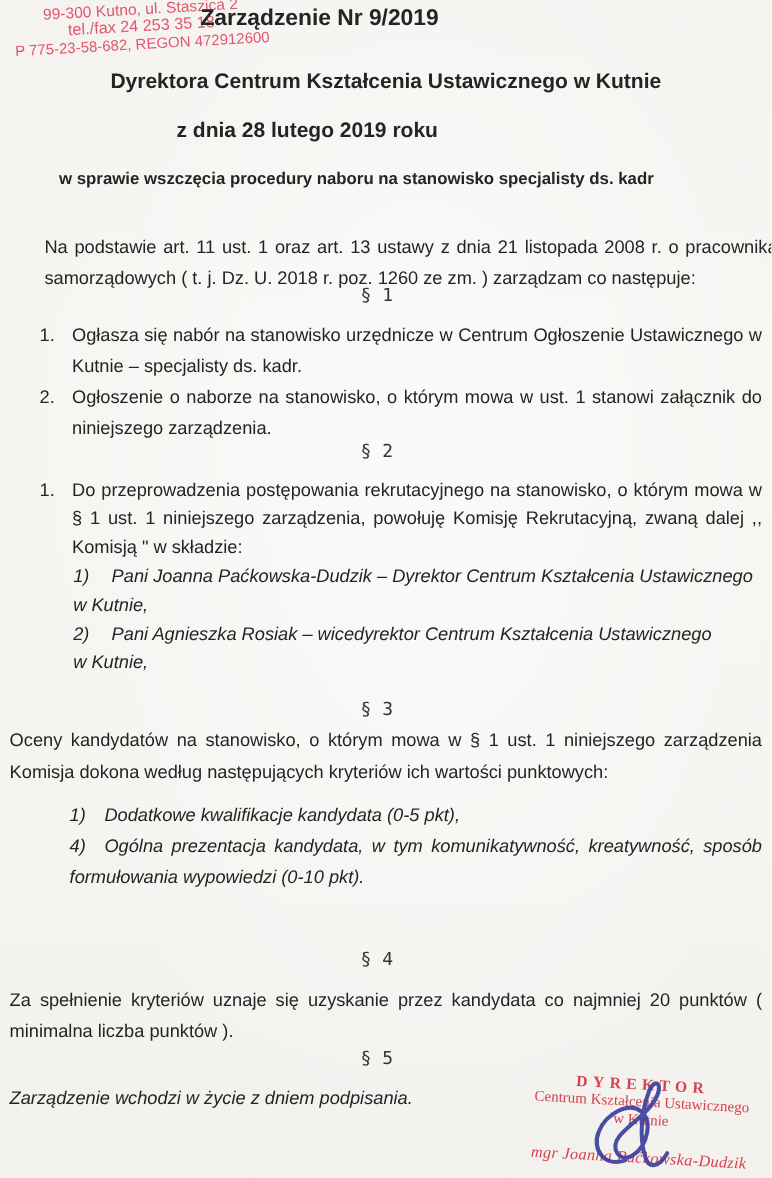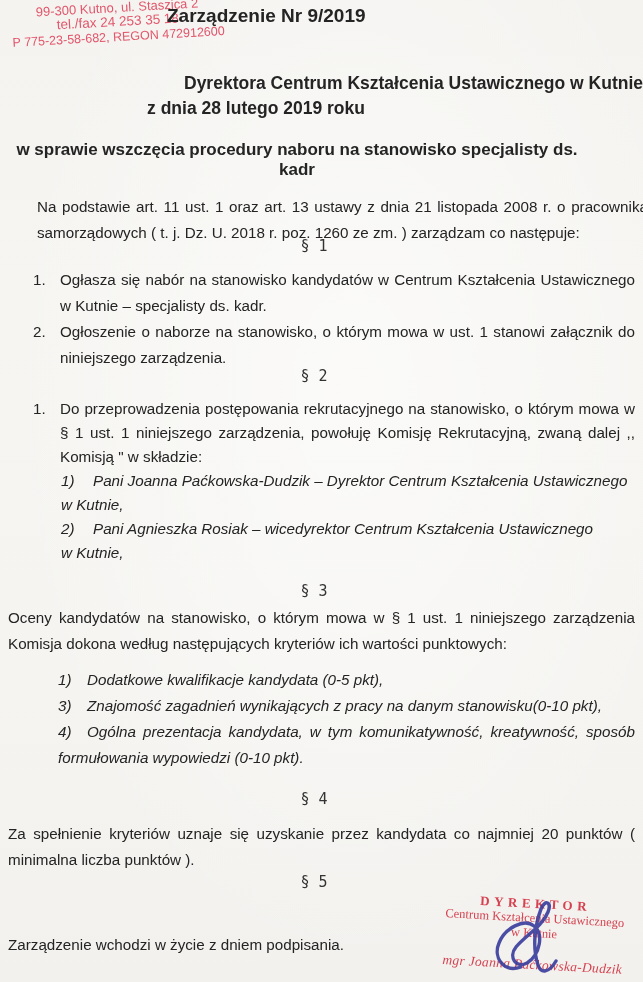--- a/index.html
+++ b/index.html
@@ -16,23 +16,23 @@
     position:absolute; left:-10px; top:-7px; width:252px;
     transform:rotate(-3.2deg); transform-origin:left top;
     color:#e2566b; text-align:center; line-height:14.5px; white-space:nowrap;
   }
   .stamp-top .st-l1 { font-size:13px; font-weight:bold; letter-spacing:1.5px; }
   .stamp-top .st-l2 { font-size:13px; }
   .stamp-top .st-l3 { font-size:13.5px; }
   .stamp-top .st-l4 { font-size:12.5px; }
   
   .title1 { position:absolute; left:167px; top:5px;  font-size:19px; font-weight:bold; white-space:nowrap; }
-  .title2 { position:absolute; left:0; top:73px;  width:643px; text-align:right; font-size:17.5px; font-weight:bold; }
+  .title2 { position:absolute; left:0; top:57px;  width:643px; text-align:center; font-size:17.5px; font-weight:bold; }
   .title3 { position:absolute; left:0; top:98px;  width:512px; text-align:center; font-size:17.5px; font-weight:bold; }
-  .title4 { position:absolute; left:0; top:140px; width:594px; text-align:center; font-size:17px; font-weight:bold; }
+  .title4 { position:absolute; left:0; top:140px; width:594px; text-align:center; font-size:14px; font-weight:bold; }
   
   .body-block { position:absolute; left:8px; width:627px; font-size:15.2px; line-height:26px; }
   .justify { text-align:justify; }
   .para-mark {
     position:absolute; left:0; top:0; width:628px; text-align:center;
     font-family:"DejaVu Sans Mono", monospace; font-size:15px; line-height:26px; color:#333;
   }
   
   .li-hang { position:relative; padding-left:52px; }
   .li-hang .num { position:absolute; left:25px; top:0; }
@@ -70,21 +70,21 @@
   <div class="title2">Dyrektora Centrum Kształcenia Ustawicznego w Kutnie</div>
   <div class="title3">z dnia 28 lutego 2019 roku</div>
   <div class="title4">w sprawie wszczęcia procedury naboru na stanowisko specjalisty ds. kadr</div>
 
   <div class="body-block justify" style="top:194px;margin-left:29px;">Na podstawie art. 11 ust. 1 oraz art. 13 ustawy z dnia 21 listopada 2008 r. o pracownikach samorządowych ( t. j. Dz. U. 2018 r. poz. 1260 ze zm. ) zarządzam co następuje:</div>
 
   <div class="para-mark" style="top:233px;">§ 1</div>
   <div class="body-block" style="top:267px;">
     <div class="li-hang justify">
       <span class="num">1.</span>
-      <span>Ogłasza się nabór na stanowisko kandydatów w Centrum Kształcenia Ustawicznego w Kutnie – specjalisty ds. kadr.</span>
+      <span>Ogłasza się nabór na stanowisko urzędnicze w Centrum Ogłoszenie Ustawicznego w Kutnie – specjalisty ds. kadr.</span>
     </div>
     <div class="li-hang justify">
       <span class="num">2.</span>
       <span>Ogłoszenie o naborze na stanowisko, o którym mowa w ust. 1 stanowi załącznik do niniejszego zarządzenia.</span>
     </div>
   </div>
 
   <div class="para-mark" style="top:363px;">§ 2</div>
   <div class="body-block" style="top:397px; line-height:24px;">
     <div class="li-hang justify">
@@ -101,32 +101,29 @@
     </div>
   </div>
 
   <div class="para-mark" style="top:578px;">§ 3</div>
   <div class="body-block justify" style="top:605px;">Oceny kandydatów na stanowisko, o którym mowa w § 1 ust. 1 niniejszego zarządzenia Komisja dokona według następujących kryteriów ich wartości punktowych:</div>
   <div class="body-block" style="top:667px;font-style:italic;">
     <div class="li-wrap3 justify">
       <span class="num">1)</span><span>Dodatkowe kwalifikacje kandydata (0-5 pkt),</span>
     </div>
     <div class="li-wrap3 justify">
-      <span class="num">3)</span><span>Znajomość zagadnień wynikających z pracy na danym stanowisku(0-10 pkt),</span>
-    </div>
-    <div class="li-wrap3 justify">
       <span class="num">4)</span><span>Ogólna prezentacja kandydata, w tym komunikatywność, kreatywność, sposób formułowania wypowiedzi (0-10 pkt).</span>
     </div>
   </div>
 
   <div class="para-mark" style="top:786px;">§ 4</div>
   <div class="body-block justify" style="top:821px;">Za spełnienie kryteriów uznaje się uzyskanie przez kandydata co najmniej 20 punktów ( minimalna liczba punktów ).</div>
 
   <div class="para-mark" style="top:869px;">§ 5</div>
-  <div class="body-block" style="top:932px;">Zarządzenie wchodzi w życie z dniem podpisania.</div>
+  <div class="body-block" style="top:903px;font-style:italic;">Zarządzenie wchodzi w życie z dniem podpisania.</div>
 
   <div class="stamp-bottom">
     <div class="sb-l1">DYREKTOR</div>
     <div class="sb-l2">Centrum Kształcenia Ustawicznego</div>
     <div class="sb-l3">w Kutnie</div>
     <div class="sb-l4">mgr Joanna Paćkowska-Dudzik</div>
   </div>
 
   <svg class="signature-svg" width="92" height="84" viewBox="0 0 92 84">
     <path d="M34,70 C16,76 6,60 12,46 C18,31 37,21 47,29 C57,37 53,58 40,66 C29,72 21,60 29,50 C39,38 55,30 61,15 C65,5 58,2 54,12 C48,28 45,50 51,68 C54,77 62,76 69,64" fill="none" stroke="#3c3f9d" stroke-width="3.4" stroke-linecap="round" opacity="0.92"></path>

